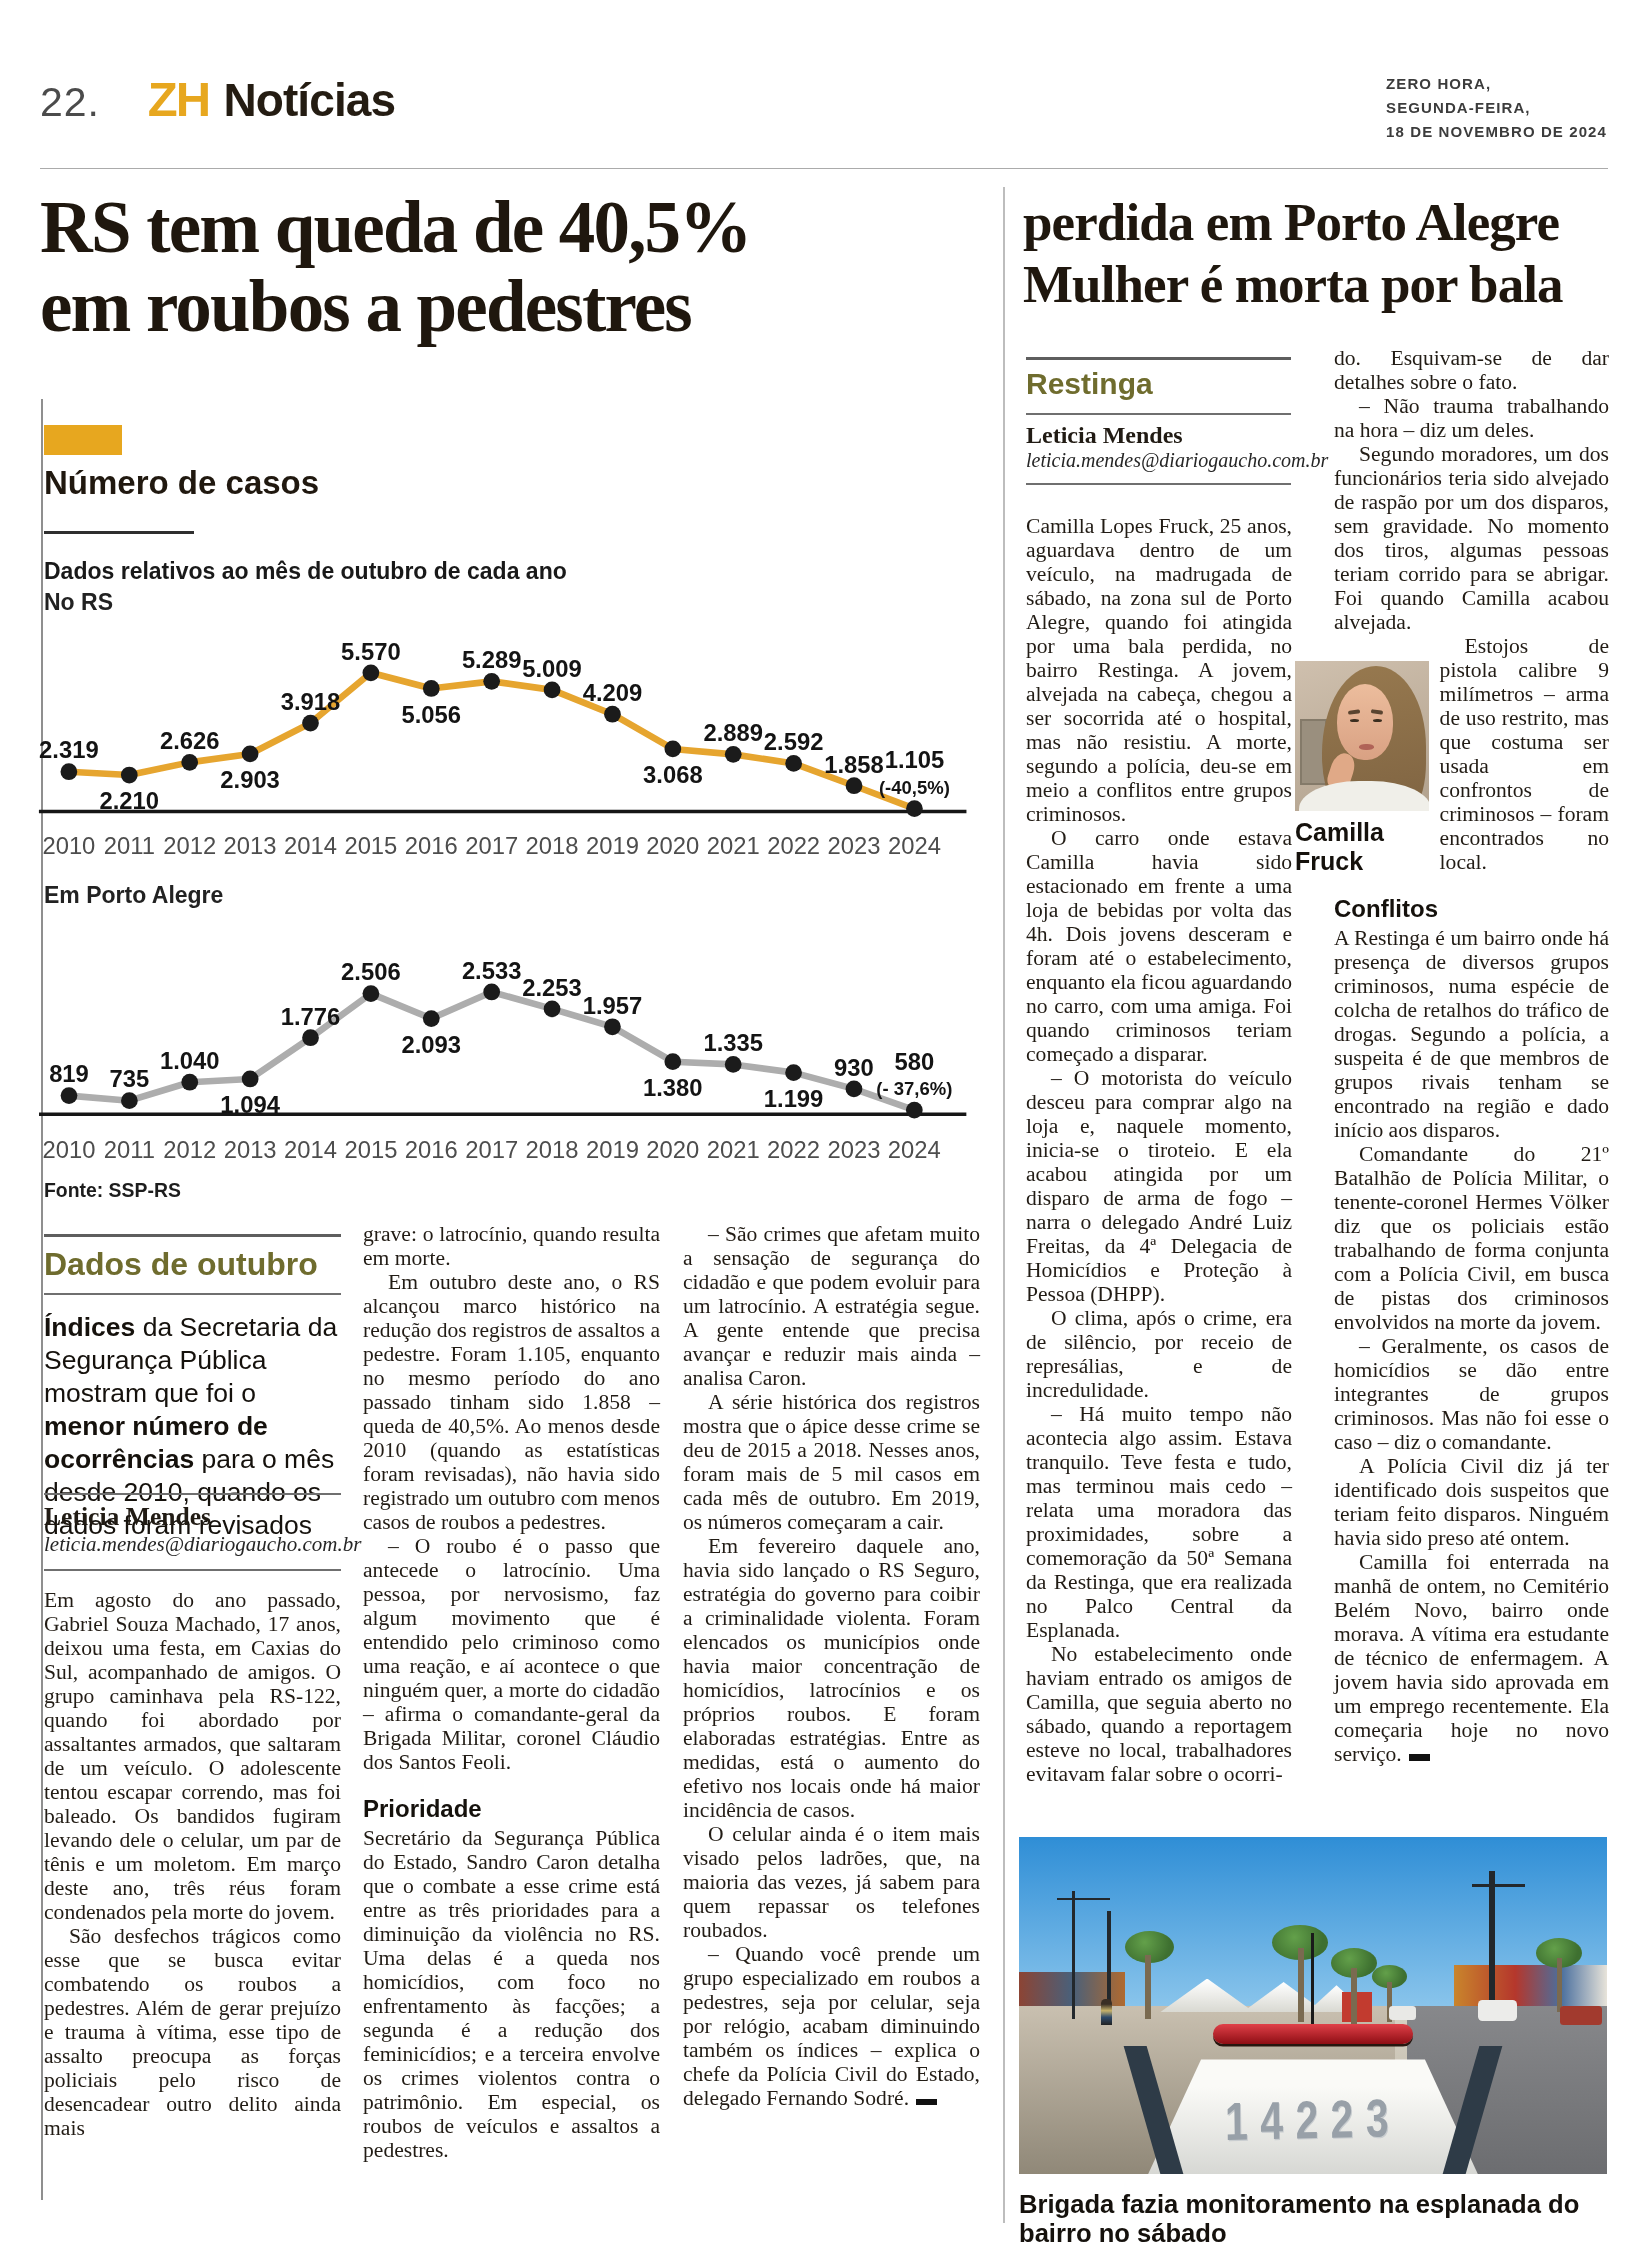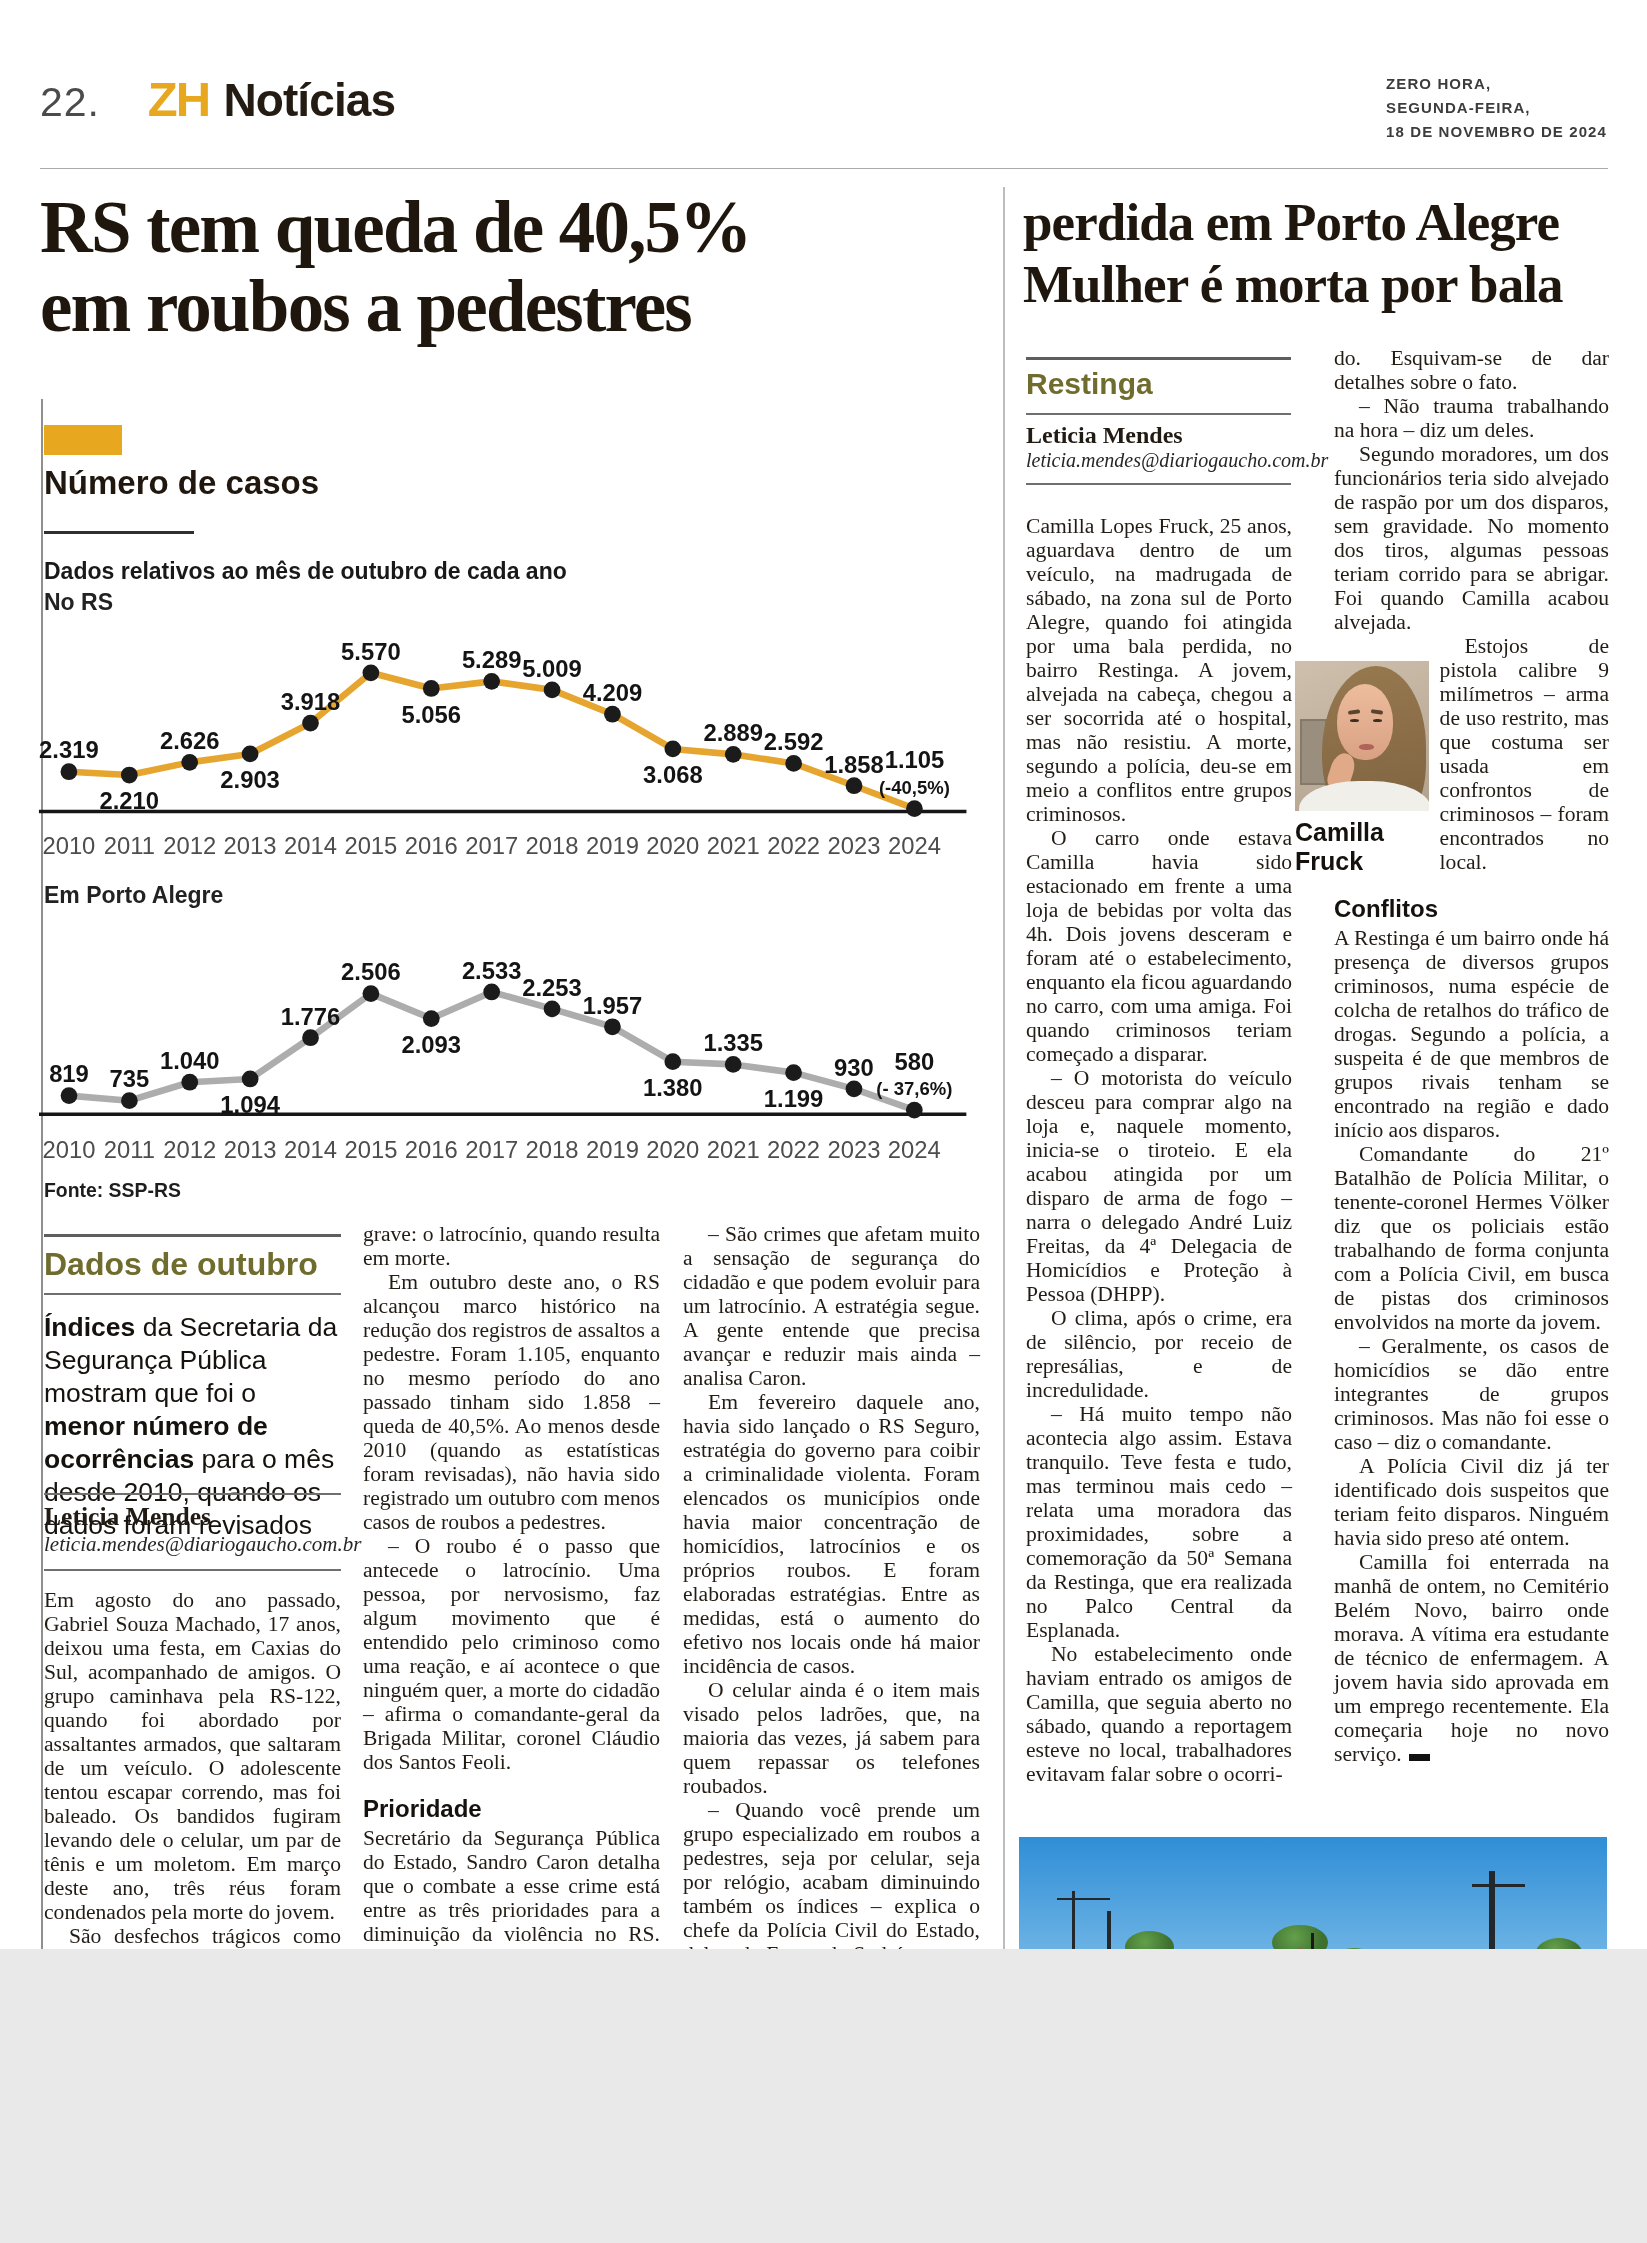--- a/index.html
+++ b/index.html
@@ -1,16 +1,16 @@
 <!DOCTYPE html>
 <html lang="pt-BR" style="font-size:14px"><head>
 <meta charset="utf-8">
 <style>
   html,body{margin:0;padding:0;background:#e9e9e9;}
-  #page{position:relative;width:1647px;height:1949px;background:#ffffff;font-family:"Liberation Serif",serif;color:#211b14;overflow:hidden;}
+  #page{position:relative;width:1647px;height:2243px;background:#ffffff;font-family:"Liberation Serif",serif;color:#211b14;overflow:hidden;}
   .abs{position:absolute;}
   
   #hdr-left{left:40px;top:71px;display:flex;align-items:baseline;gap:14px;font-family:"Liberation Sans",sans-serif;}
   #pg-num{font-size:41px;font-weight:300;color:#4b4b4b;letter-spacing:0.9px;}
   #zh-logo{font-size:49px;font-weight:800;color:#E7A71F;letter-spacing:-1.8px;margin-left:34px;}
   #section-name{font-size:46px;font-weight:800;color:#241c12;letter-spacing:-0.9px;}
   #masthead{right:40px;top:72px;font-family:"Liberation Sans",sans-serif;font-size:15px;font-weight:700;color:#3c3c3c;letter-spacing:1.1px;line-height:1.6;}
   #hdr-rule{left:40px;top:168px;width:1568px;height:0.9px;background:#ababab;}
   
   #m-headline{left:40px;top:188px;width:966px;font-size:73px;font-weight:700;line-height:79px;letter-spacing:-1.8px;color:#1f170e;}
@@ -263,20 +263,21 @@
   </div>
   <div class="abs col" id="m-col2">
     <p class="bp">grave: o latrocínio, quando resulta em morte.</p>
     <p class="bp ind">Em outubro deste ano, o RS alcançou marco histórico na redução dos registros de assaltos a pedestre. Foram 1.105, enquanto no mesmo período do ano passado tinham sido 1.858 – queda de 40,5%. Ao menos desde 2010 (quando as estatísticas foram revisadas), não havia sido registrado um outubro com menos casos de roubos a pedestres.</p>
     <p class="bp ind">– O roubo é o passo que antecede o latrocínio. Uma pessoa, por nervosismo, faz algum movimento que é entendido pelo criminoso como uma reação, e aí acontece o que ninguém quer, a morte do cidadão – afirma o comandante-geral da Brigada Militar, coronel Cláudio dos Santos Feoli.</p>
     <div class="subhead">Prioridade</div>
     <p class="bp">Secretário da Segurança Pública do Estado, Sandro Caron detalha que o combate a esse crime está entre as três prioridades para a diminuição da violência no RS. Uma delas é a queda nos homicídios, com foco no enfrentamento às facções; a segunda é a redução dos feminicídios; e a terceira envolve os crimes violentos contra o patrimônio. Em especial, os roubos de veículos e assaltos a pedestres.</p>
   </div>
   <div class="abs col" id="m-col3">
     <p class="bp ind">– São crimes que afetam muito a sensação de segurança do cidadão e que podem evoluir para um latrocínio. A estratégia segue. A gente entende que precisa avançar e reduzir mais ainda – analisa Caron.</p>
+    <p class="bp ind">A série histórica dos registros mostra que o ápice desse crime se deu de 2015 a 2018. Nesses anos, foram mais de 5 mil casos em cada mês de outubro. Em 2019, os números começaram a cair.</p>
     <p class="bp ind">Em fevereiro daquele ano, havia sido lançado o RS Seguro, estratégia do governo para coibir a criminalidade violenta. Foram elencados os municípios onde havia maior concentração de homicídios, latrocínios e os próprios roubos. E foram elaboradas estratégias. Entre as medidas, está o aumento do efetivo nos locais onde há maior incidência de casos.</p>
     <p class="bp ind">O celular ainda é o item mais visado pelos ladrões, que, na maioria das vezes, já sabem para quem repassar os telefones roubados.</p>
     <p class="bp ind"><span>– Quando você prende um grupo especializado em roubos a pedestres, seja por celular, seja por relógio, acabam diminuindo também os índices – explica o chefe da Polícia Civil do Estado, delegado Fernando Sodré.</span><span class="endmark"></span></p>
   </div>
 
   <div class="abs" id="v-div"></div>
   <div class="abs" id="s-headline">
     <div>perdida em Porto Alegre</div>
     <div>Mulher é morta por bala</div>
   </div>

